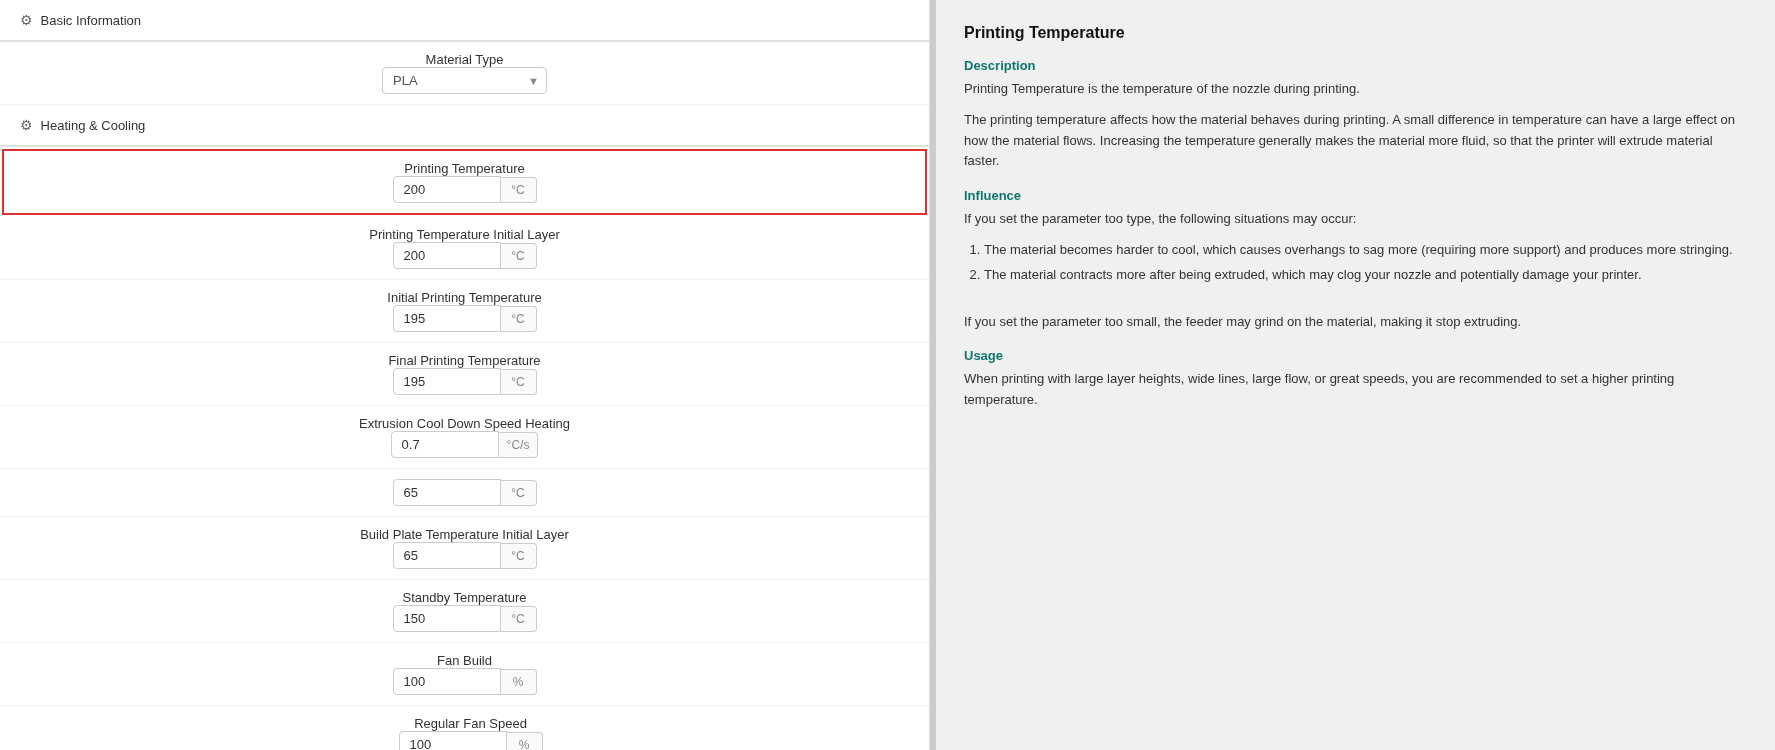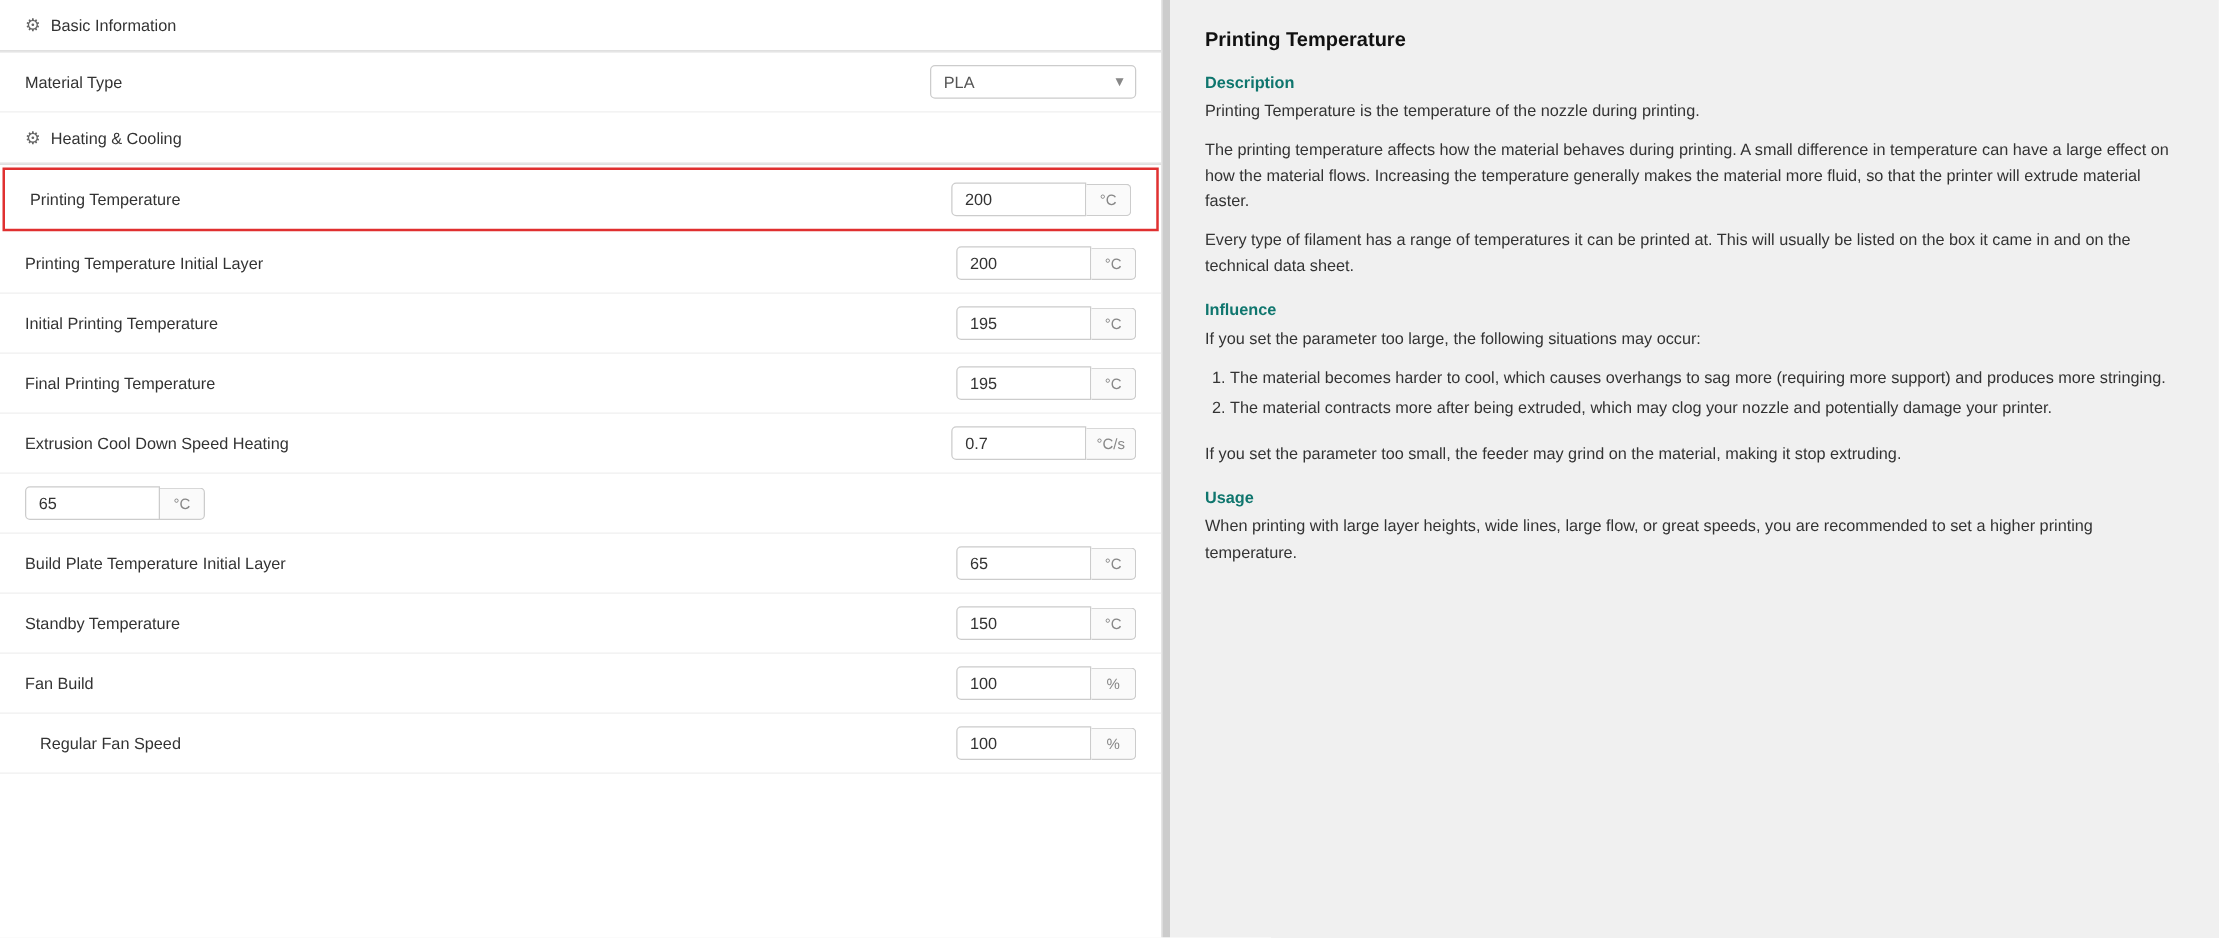--- a/index.html
+++ b/index.html
@@ -41,20 +41,21 @@
       margin: 0;
     }
 
     .setting-row {
       display: flex;
       align-items: center;
       justify-content: space-between;
       padding: 10px 20px;
       border-bottom: 1px solid #f0f0f0;
       min-height: 44px;
+      flex-direction: column;
     }
 
     .setting-row.highlighted {
       border: 2px solid #e03030;
       margin: 2px 2px;
     }
 
     .setting-label {
       font-size: 13px;
       color: #333;
@@ -156,21 +157,21 @@
 
     .doc-text {
       font-size: 13px;
       color: #333;
       line-height: 1.6;
       margin-bottom: 10px;
     }
 
     .doc-list {
       margin-left: 20px;
-      margin-bottom: 16px;
+      margin-bottom: 26px;
     }
 
     .doc-list li {
       font-size: 13px;
       color: #333;
       line-height: 1.6;
       margin-bottom: 4px;
     }
 
     .indented {
@@ -295,24 +296,23 @@
 </div>
 
 <div style="width:6px; background:#ccc; flex-shrink:0;"></div>
 
 <div class="right-panel">
   <div class="doc-title">Printing Temperature</div>
 
   <div class="doc-section-title">Description</div>
   <div class="doc-text">Printing Temperature is the temperature of the nozzle during printing.</div>
   <div class="doc-text">The printing temperature affects how the material behaves during printing. A small difference in temperature can have a large effect on how the material flows. Increasing the temperature generally makes the material more fluid, so that the printer will extrude material faster.</div>
-  <div class="doc-text">Every type of filament has a range of temperatures it can be printed at. This will usually be listed on the box it came in and on the technical data sheet.</div>
 
   <div class="doc-section-title">Influence</div>
-  <div class="doc-text">If you set the parameter too large, the following situations may occur:</div>
+  <div class="doc-text">If you set the parameter too type, the following situations may occur:</div>
   <ol class="doc-list">
     <li>The material becomes harder to cool, which causes overhangs to sag more (requiring more support) and produces more stringing.</li>
     <li>The material contracts more after being extruded, which may clog your nozzle and potentially damage your printer.</li>
   </ol>
   <div class="doc-text">If you set the parameter too small, the feeder may grind on the material, making it stop extruding.</div>
 
   <div class="doc-section-title">Usage</div>
   <div class="doc-text">When printing with large layer heights, wide lines, large flow, or great speeds, you are recommended to set a higher printing temperature.</div>
 </div>
 

